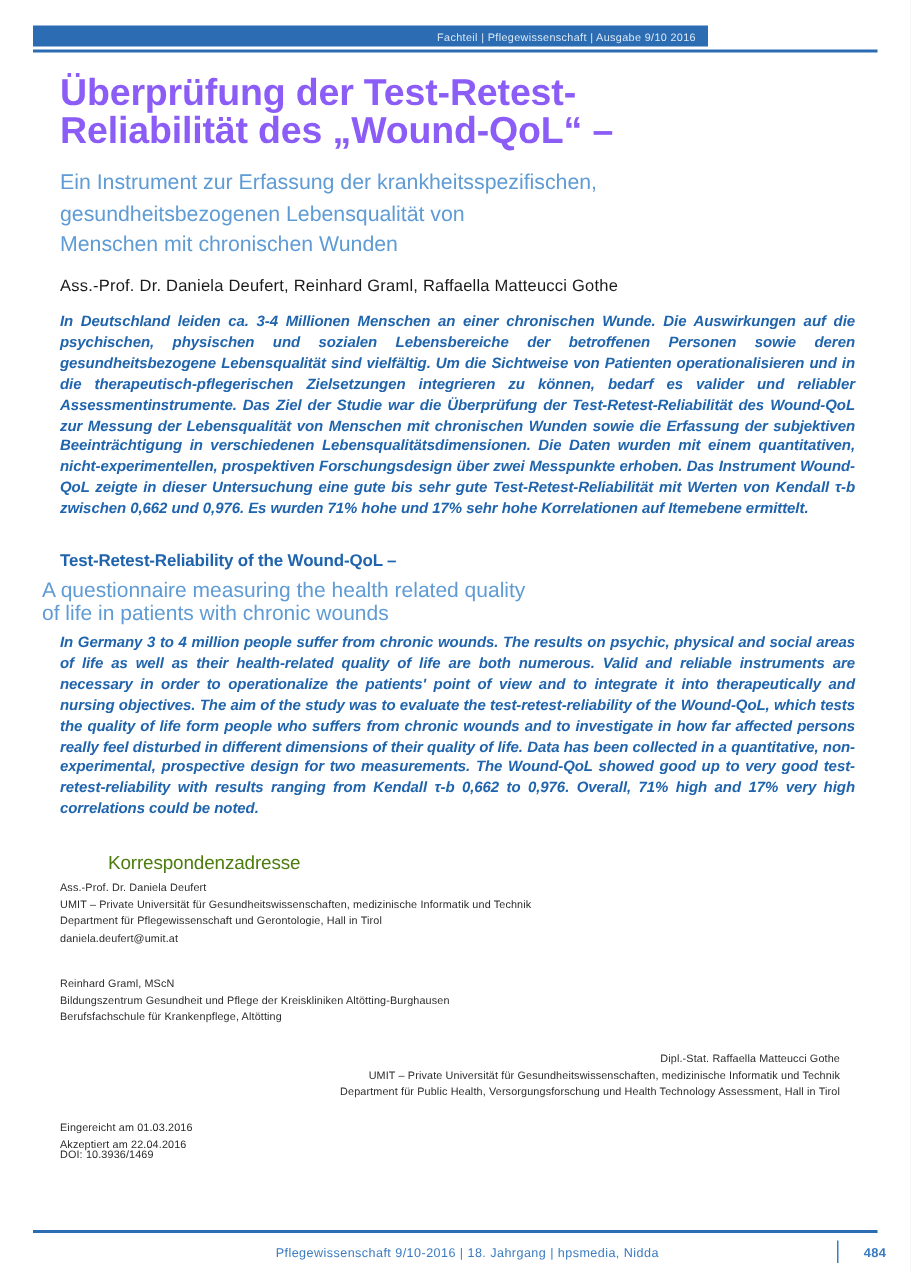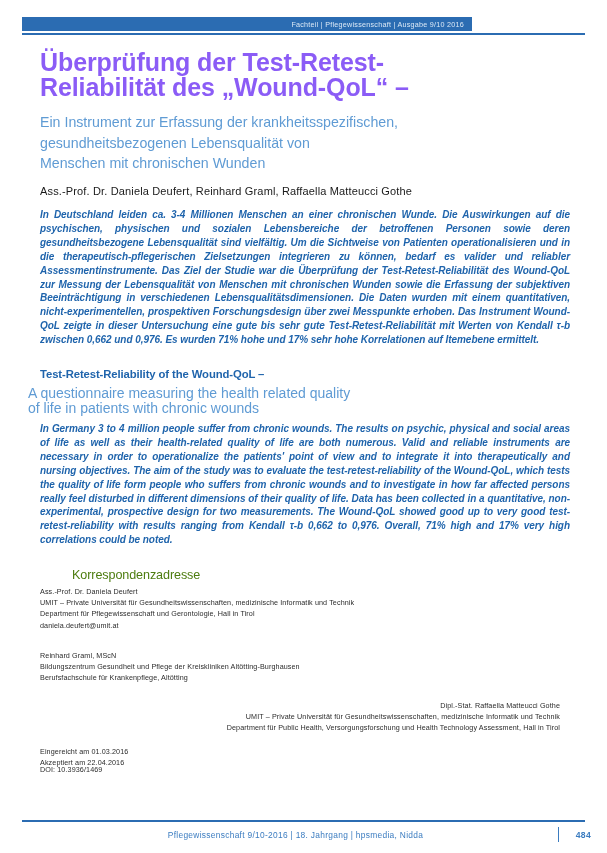--- a/index.html
+++ b/index.html
@@ -145,21 +145,21 @@
   .footer-rule {
     position: absolute;
     left: 22px;
     top: 820px;
     width: 563px;
     height: 2px;
     background: #2b6cb2;
   }
   .footer {
     position: absolute;
-    left: 14px;
+    left: 30px;
     top: 826px;
     width: 563px;
     height: 18px;
     display: flex;
     align-items: center;
     justify-content: center;
   }
   .footer-text {
     color: #3b7cc0;
     font-size: 8.4px;

